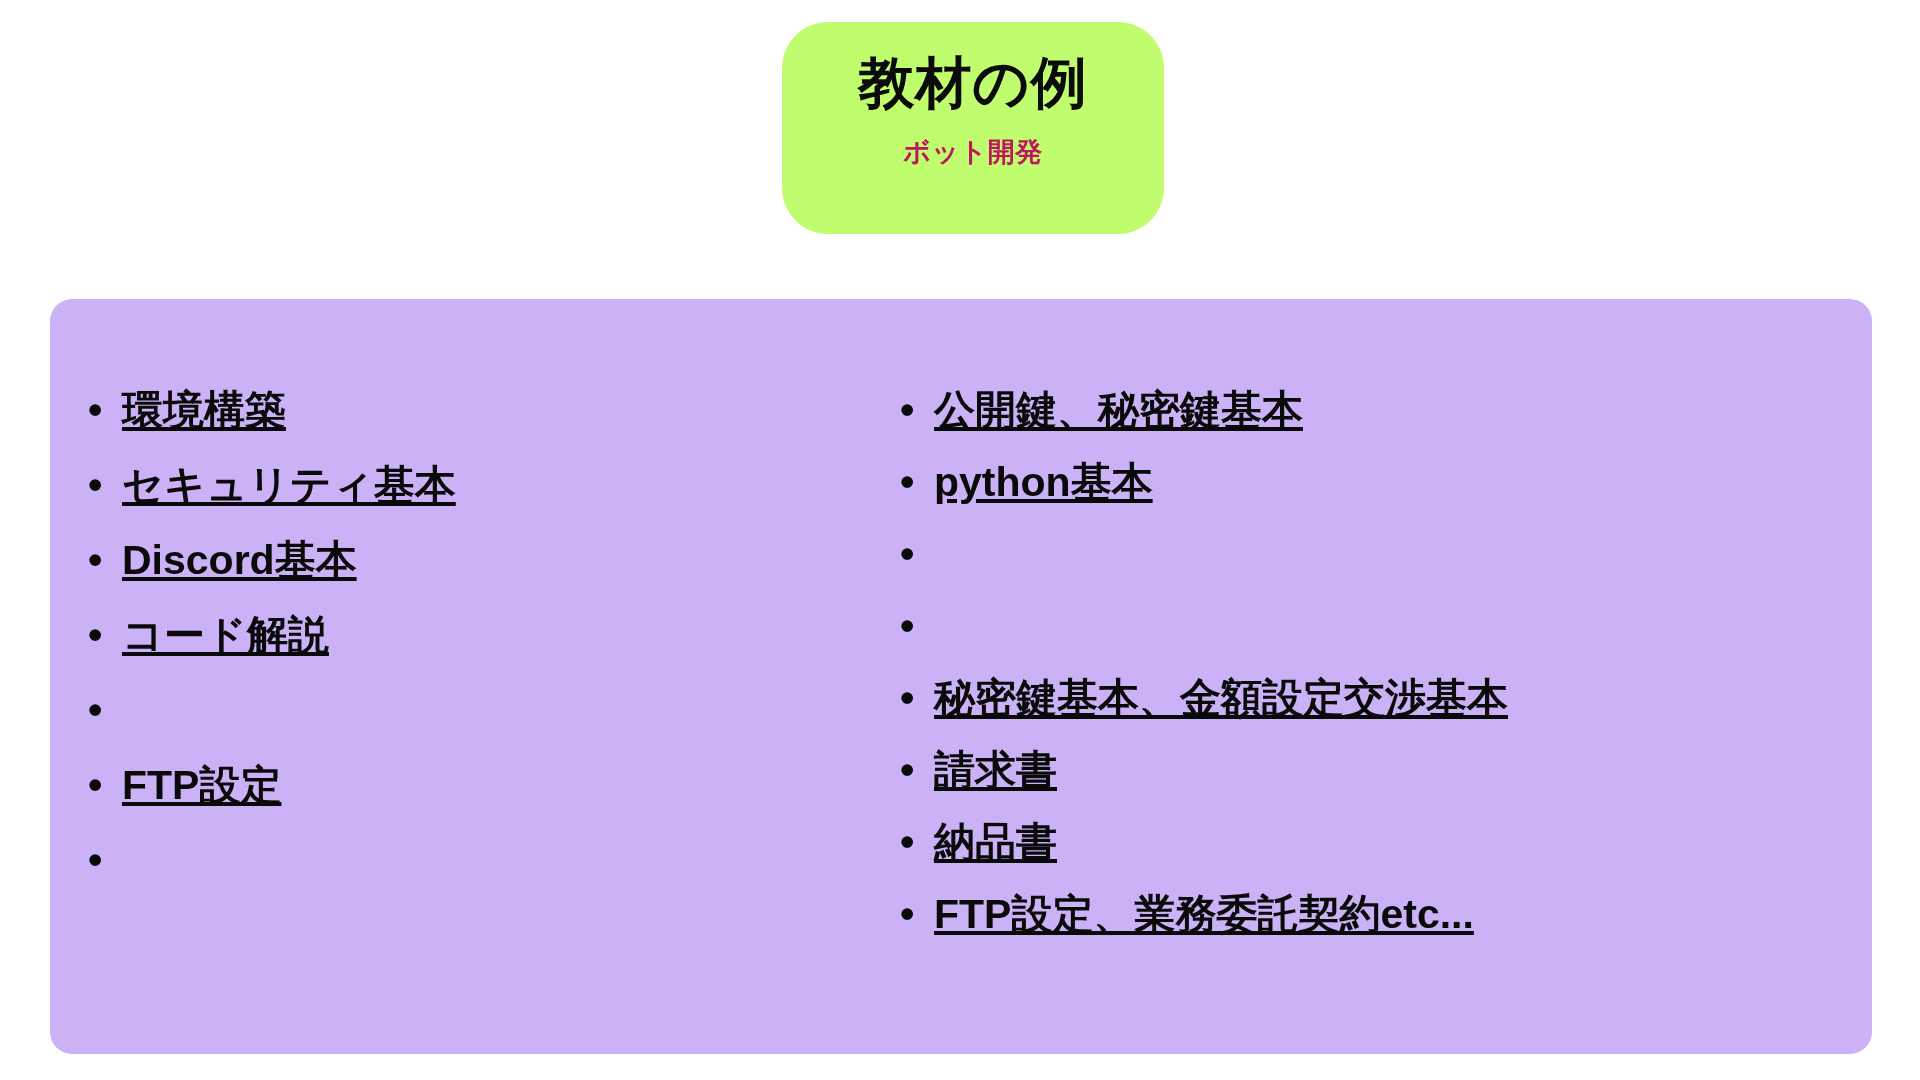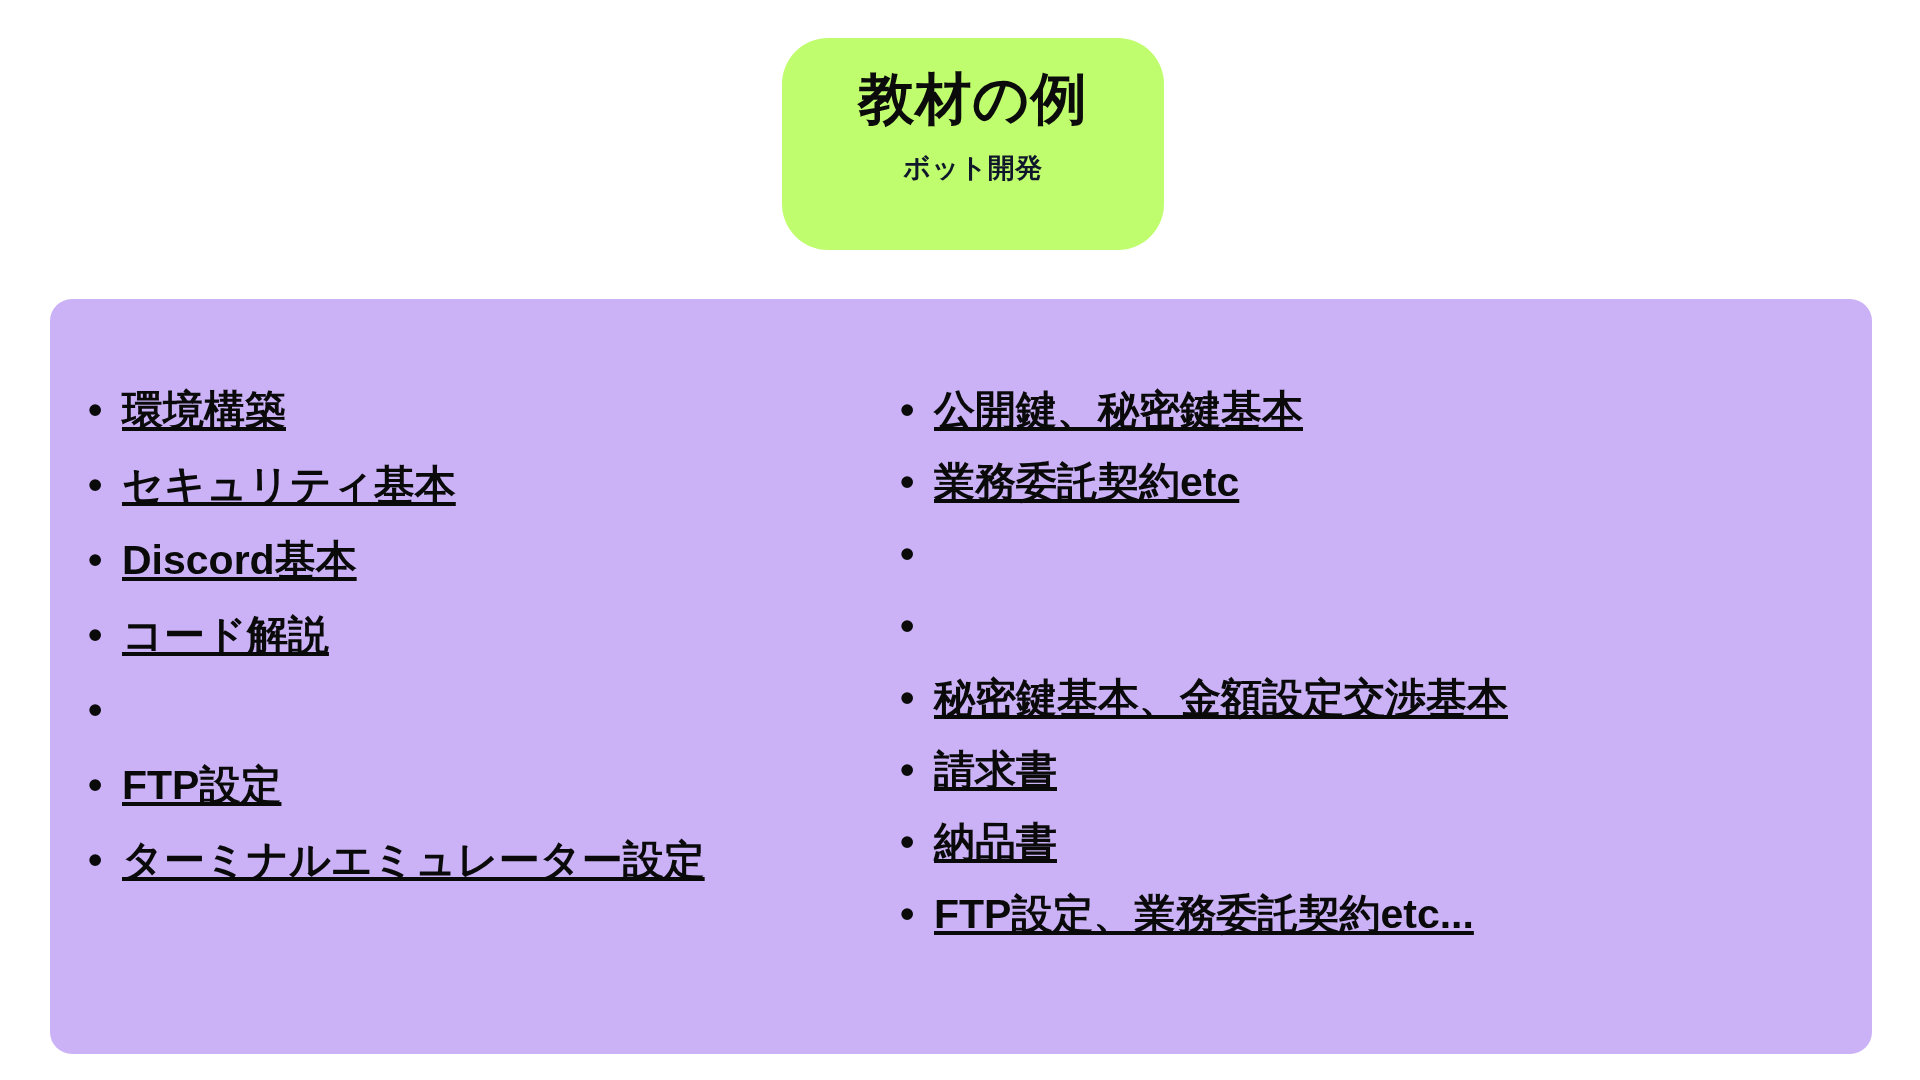--- a/index.html
+++ b/index.html
@@ -12,21 +12,21 @@
     background: #ffffff;
     font-family: "Liberation Sans", "DejaVu Sans", sans-serif;
     overflow: hidden;
     position: relative;
   }
 
   
   #header-card {
     position: absolute;
     left: 782px;
-    top: 38px;
+    top: 22px;
     width: 382px;
     height: 212px;
     background: #c0fd6e;
     border-radius: 46px;
     box-sizing: border-box;
     display: flex;
     flex-direction: column;
     align-items: center;
     justify-content: flex-start;
     padding-top: 26px;
@@ -36,21 +36,21 @@
     font-weight: bold;
     color: #0b0b0b;
     line-height: 1.25;
     letter-spacing: 1px;
     white-space: nowrap;
   }
   #header-subtitle {
     margin-top: 18px;
     font-size: 27px;
     font-weight: bold;
-    color: #0f172a;
+    color: #be185d;
     line-height: 1.2;
     letter-spacing: 0.5px;
     white-space: nowrap;
   }
 
   
   #body-panel {
     position: absolute;
     left: 50px;
     top: 299px;
@@ -140,34 +140,33 @@
         </li>
         <li>
           <span class="bullet-mark">•</span>
         </li>
         <li>
           <span class="bullet-mark">•</span>
           <span class="bullet-text">FTP設定</span>
         </li>
         <li>
           <span class="bullet-mark">•</span>
-          <span class="bullet-text">ターミナルエミュレーター設定</span>
         </li>
       </ul>
     </div>
 
     <div class="column" id="column-right">
       <ul class="bullet-list">
         <li>
           <span class="bullet-mark">•</span>
           <span class="bullet-text">公開鍵、秘密鍵基本</span>
         </li>
         <li>
           <span class="bullet-mark">•</span>
-          <span class="bullet-text">業務委託契約etc</span>
+          <span class="bullet-text">python基本</span>
         </li>
         <li>
           <span class="bullet-mark">•</span>
         </li>
         <li>
           <span class="bullet-mark">•</span>
         </li>
         <li>
           <span class="bullet-mark">•</span>
           <span class="bullet-text">秘密鍵基本、金額設定交渉基本</span>

